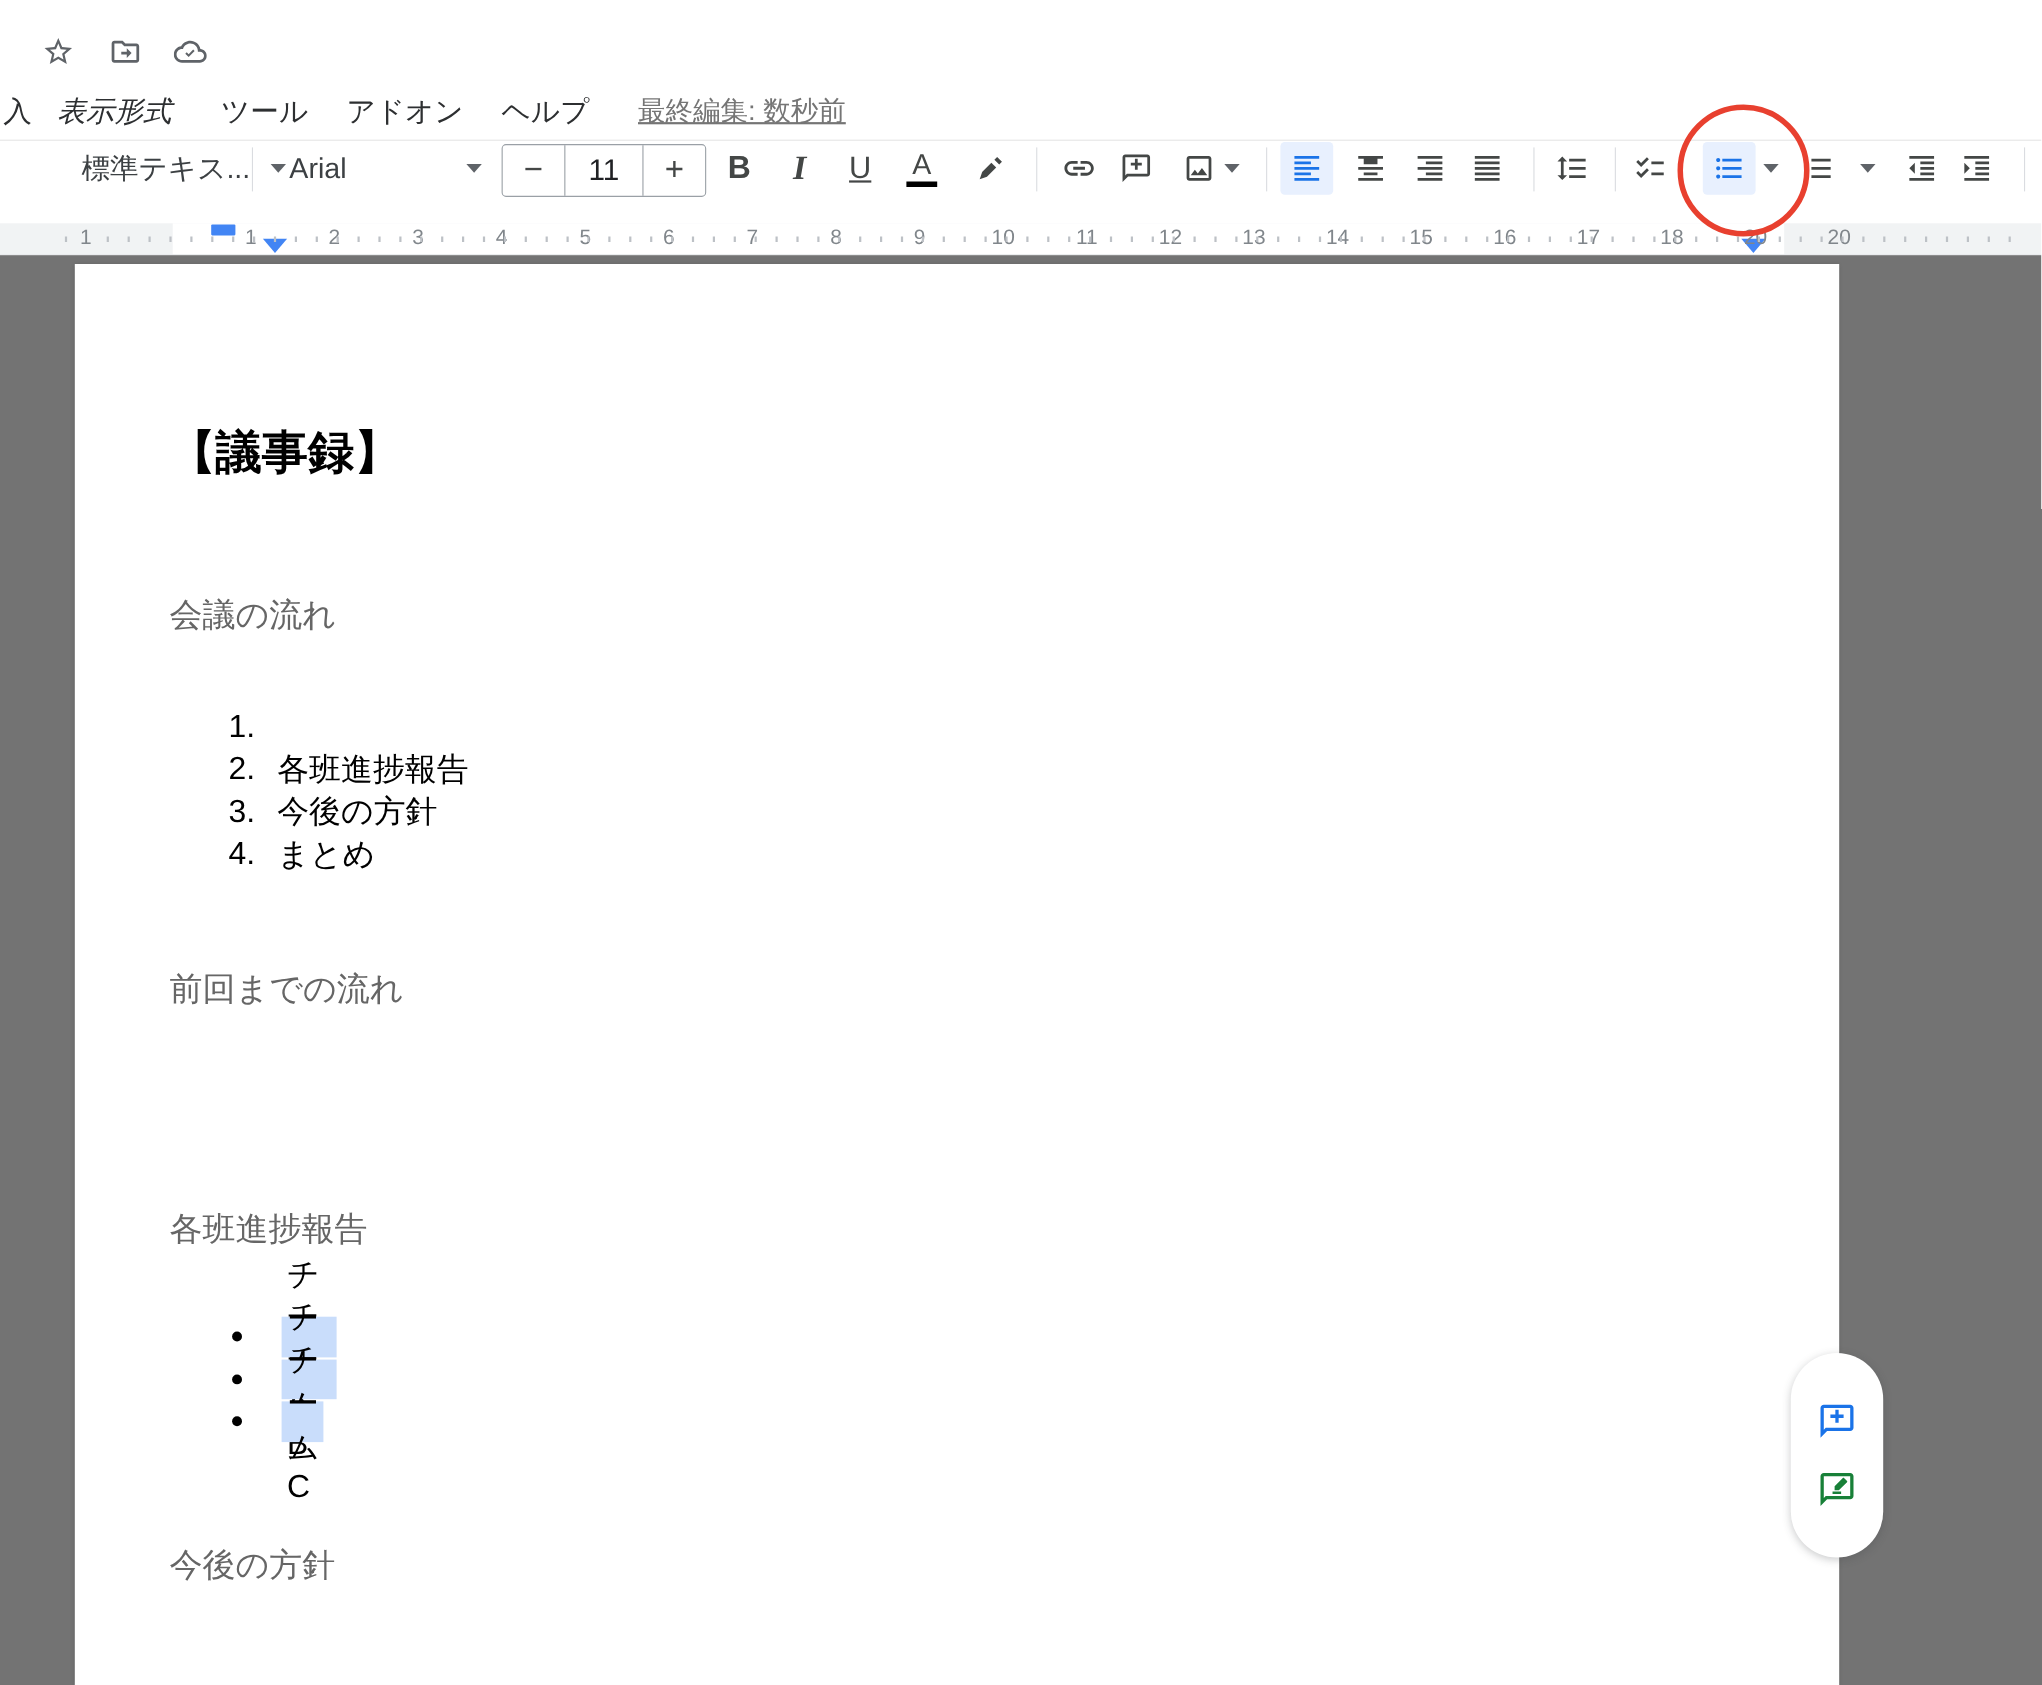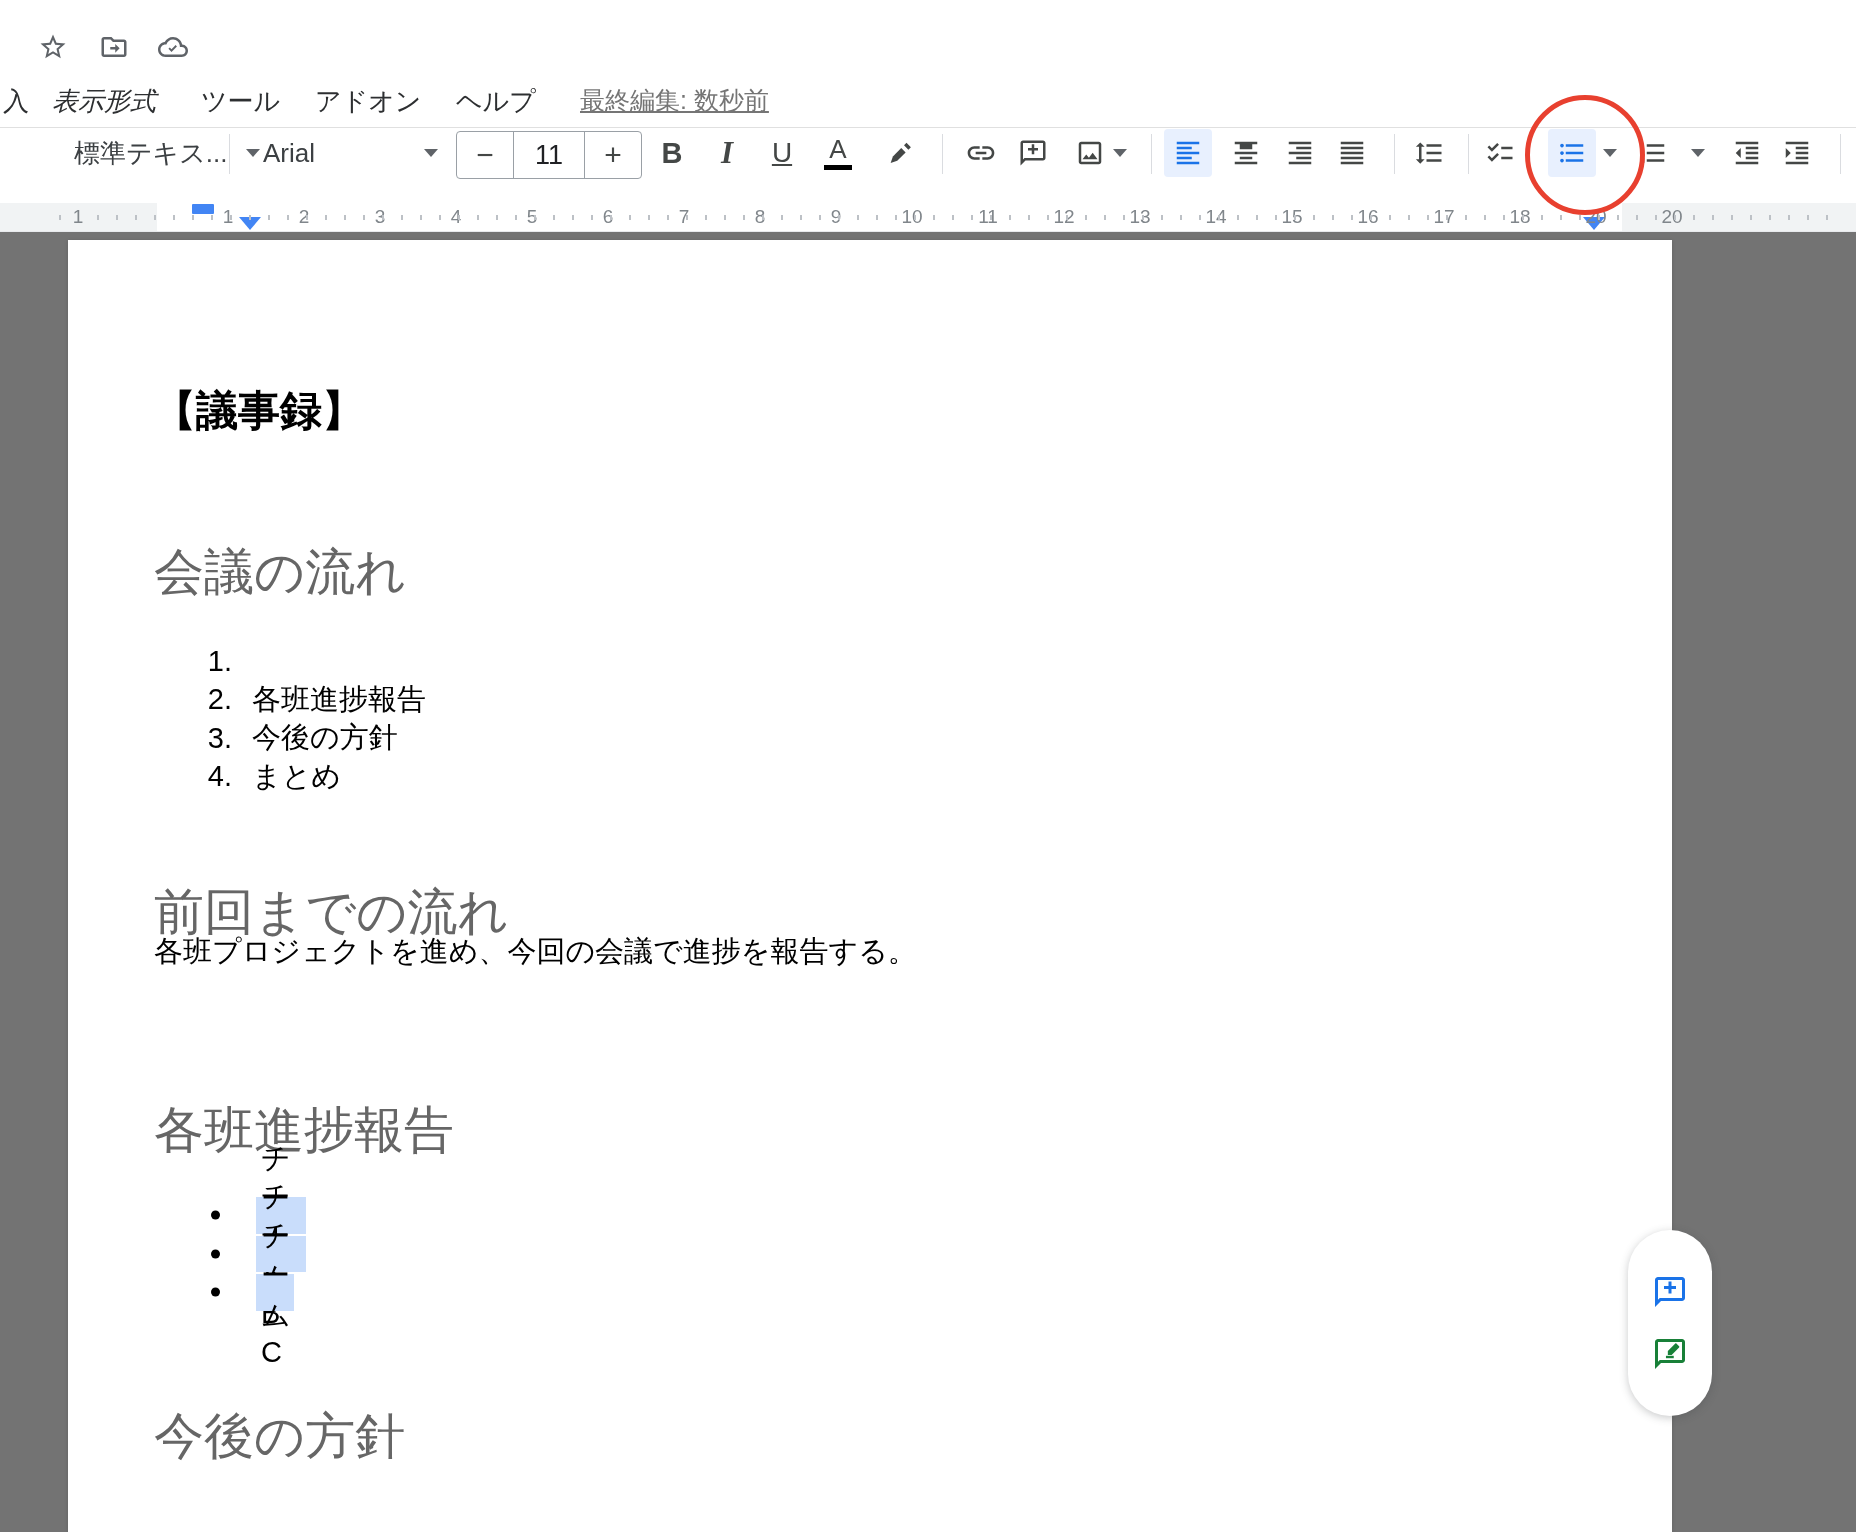--- a/index.html
+++ b/index.html
@@ -37,21 +37,21 @@
   .rmark-rect{position:absolute;left:192px;top:1px;width:22px;height:10px;background:#4285f4;border-radius:1px;cursor:pointer;}
   .rmark-tri{position:absolute;width:0;height:0;border-left:11px solid transparent;border-right:11px solid transparent;
              border-top:13px solid #4285f4;top:14px;cursor:pointer;}
 
   
   .workspace{position:absolute;left:0;top:232px;width:1856px;height:1300px;background:#737373;}
   .page{position:absolute;left:68px;top:8px;width:1604px;height:1292px;background:#fff;
         box-shadow:0 1px 4px rgba(0,0,0,.15);cursor:text;}
   .doc{position:absolute;left:86px;top:0;width:1430px;}
   .doc-title{position:absolute;left:0;top:143px;font-size:42px;font-weight:700;color:#000;}
-  .doc-h{position:absolute;left:0;font-size:50px;font-weight:400;color:#666;}
+  .doc-h{position:absolute;left:0;font-size:30px;font-weight:400;color:#666;}
   .olist{position:absolute;left:0;top:402px;}
   .olrow{display:flex;height:38.5px;align-items:center;font-size:29px;color:#000;}
   .olnum{width:78px;text-align:right;}
   .oltext{margin-left:20px;}
   .ptext{position:absolute;left:0;top:692px;font-size:29px;line-height:39px;color:#000;}
   .ulist{position:absolute;left:0;top:956px;}
   .ulrow{position:relative;height:38.5px;}
   .uldot{position:absolute;left:57px;top:50%;transform:translateY(-50%);width:9px;height:9px;border-radius:50%;background:#000;}
   .ulhl{position:absolute;left:102px;top:1px;bottom:1px;background:#c9ddfb;display:flex;align-items:center;
         padding:0 15px 0 5px;font-size:29px;color:#000;}
@@ -372,21 +372,20 @@
             <span class="oltext">今後の方針</span>
             </div>
           <div class="olrow">
             <span class="olnum">4.</span>
             <span class="oltext">まとめ</span>
             </div>
         </div>
 
         <div class="doc-h" style="top:639px;">前回までの流れ</div>
         <div class="ptext">
-          <div>各班プロジェクトを進め、今回の会議で進捗を報告する。</div>
         </div>
 
         <div class="doc-h" style="top:857px;">各班進捗報告</div>
 
         <div class="ulist">
           <div class="ulrow">
             <span class="uldot"></span>
             <span class="ulhl">チームA</span>
             </div>
           <div class="ulrow">

